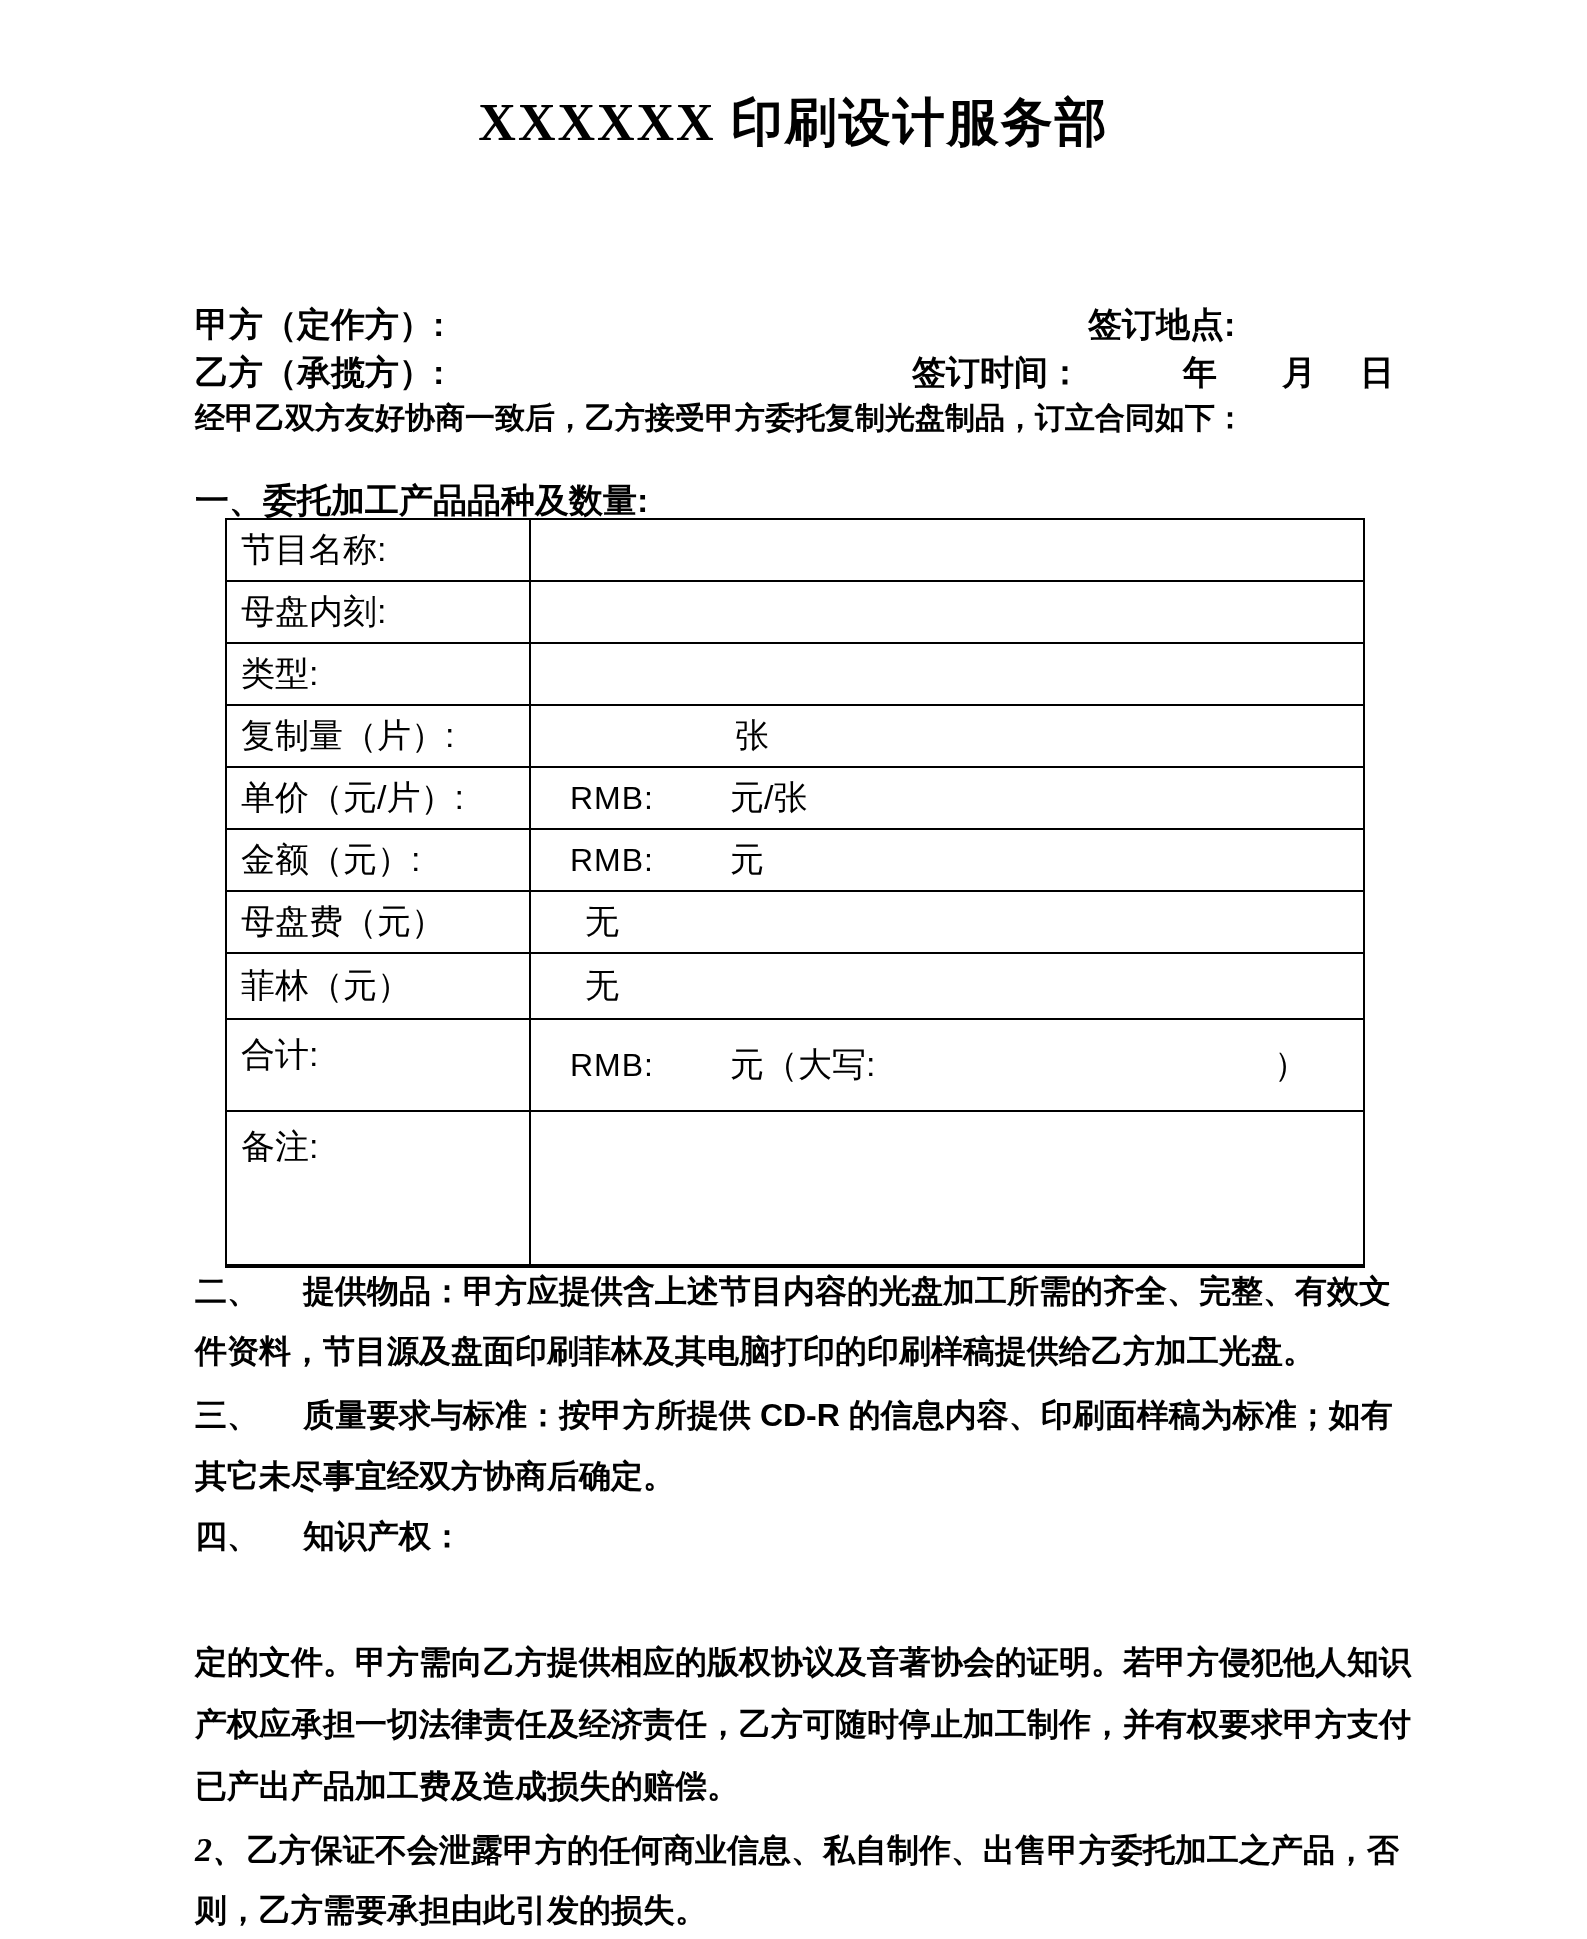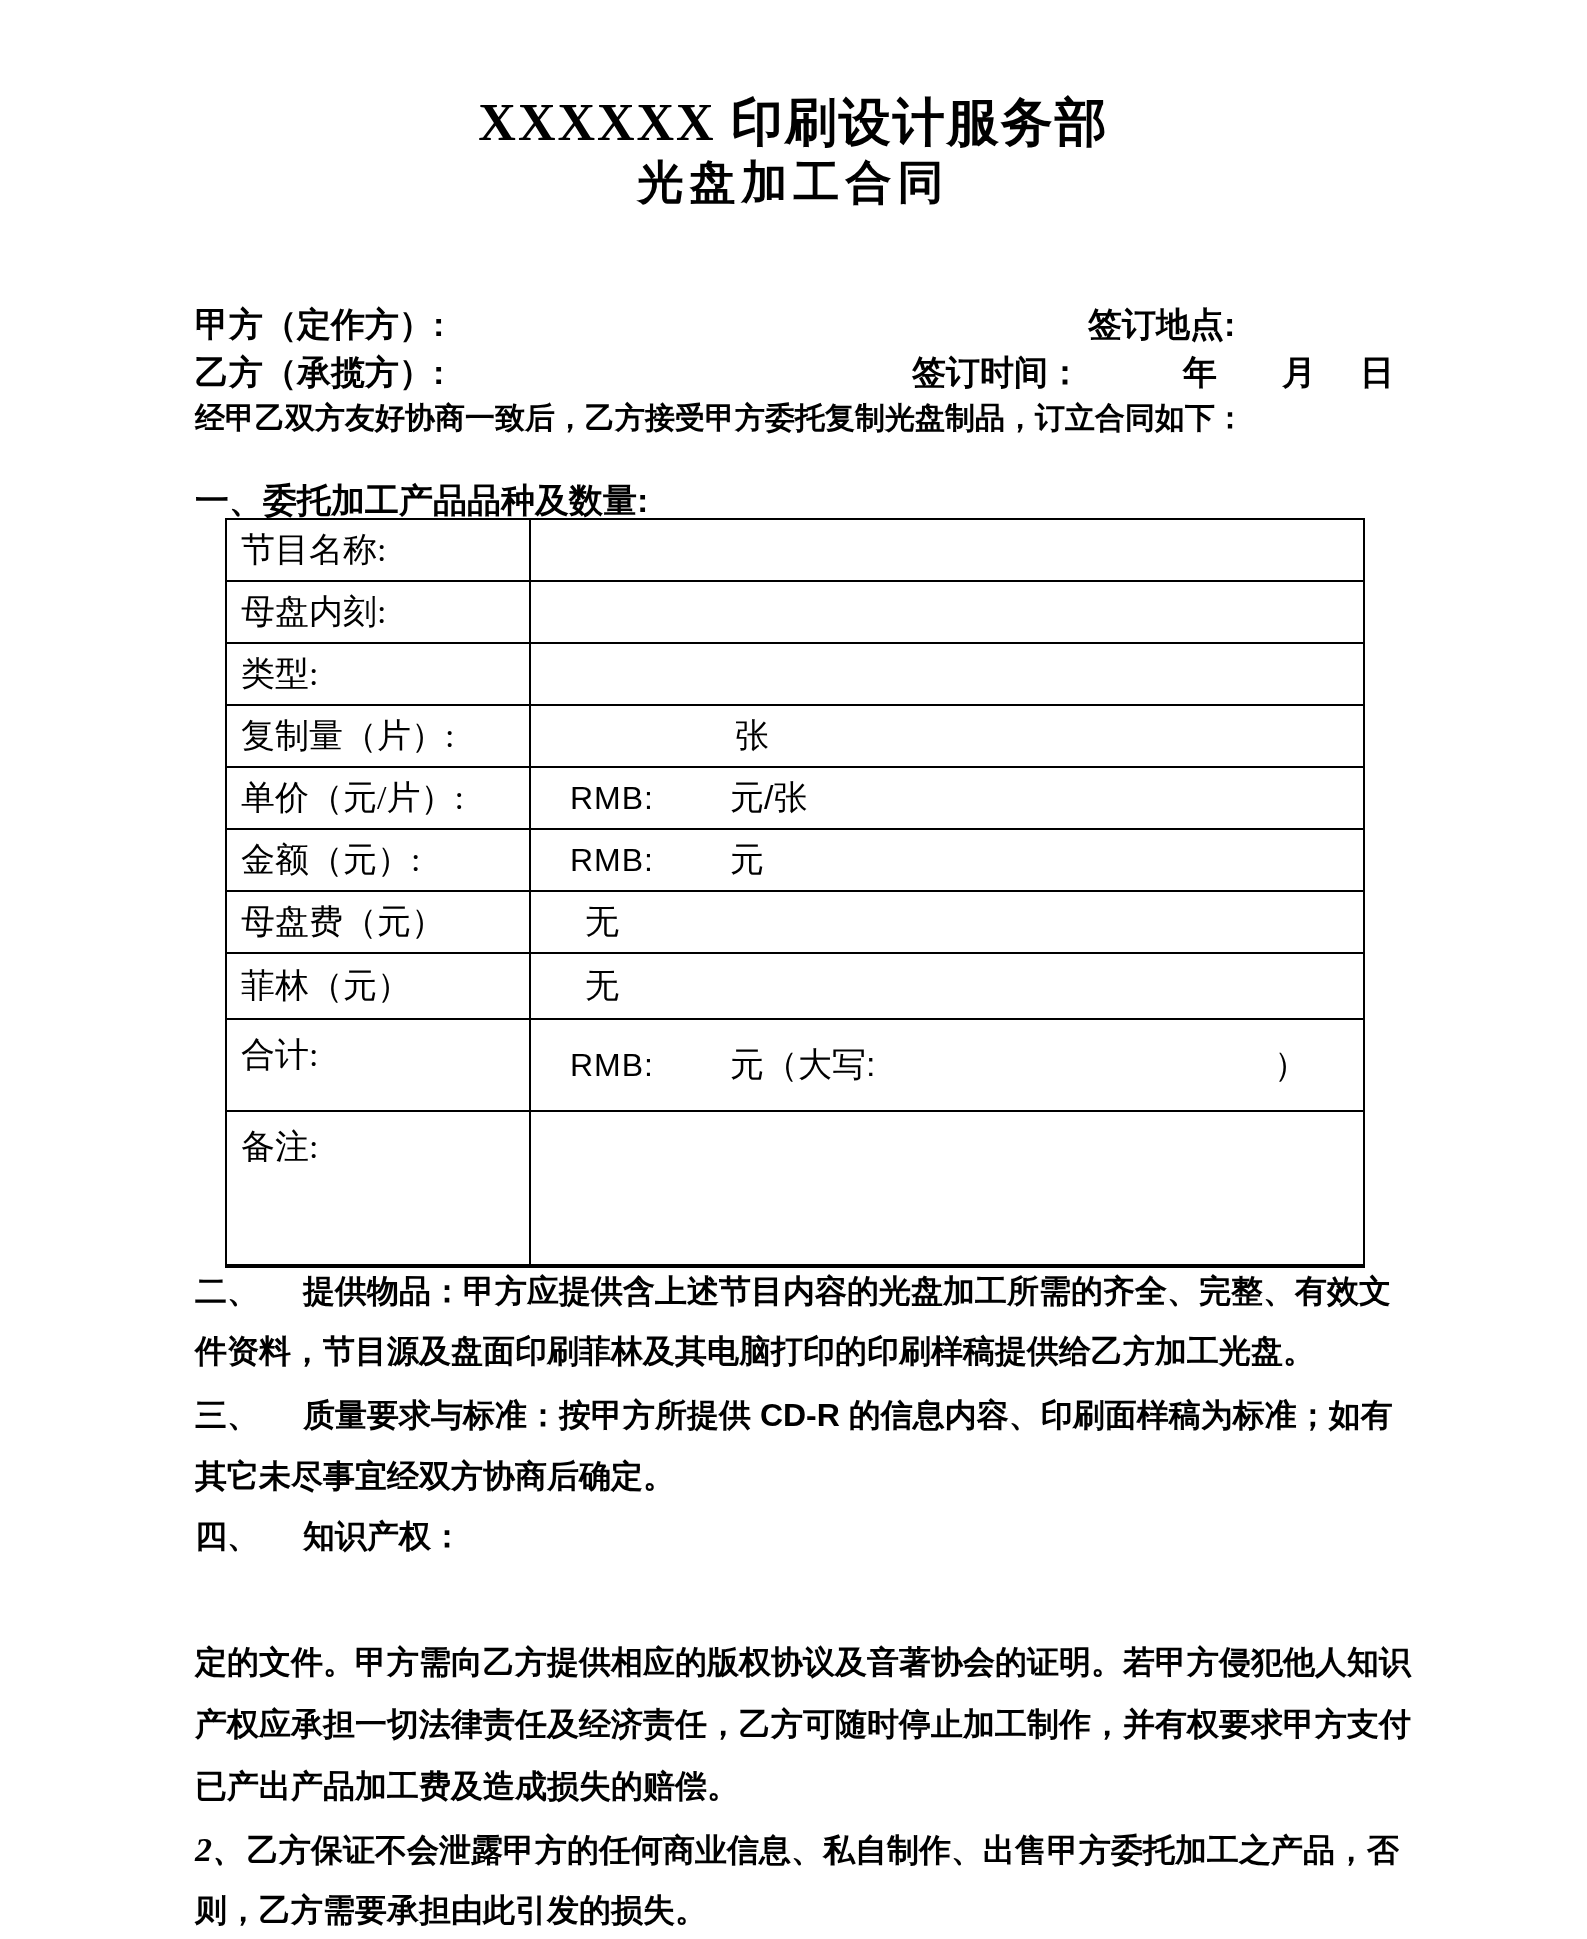--- a/index.html
+++ b/index.html
@@ -32,21 +32,21 @@
   .ptable{
     position:absolute;left:225px;top:518px;width:1136px;
     border:2px solid #000;
   }
   .trow{position:relative;height:60px;border-bottom:2px solid #000;}
   .trow:nth-child(9){height:64px;}
   .trow:nth-child(10){height:90px;}
   .trow:nth-child(11){height:92px;border-bottom:none;}
   .tlabel{
     position:absolute;left:14px;top:50%;transform:translateY(-50%);
-    font-size:34px;font-weight:500;white-space:nowrap;font-family:Liberation Serif, serif;
+    font-size:34px;font-weight:500;white-space:nowrap;
   }
   .trow:nth-child(10) .tlabel,.trow:nth-child(11) .tlabel{top:12px;transform:none;}
   .tval{
     position:absolute;top:50%;transform:translateY(-50%);
     font-size:34px;font-weight:500;white-space:nowrap;
   }
   .tval.rmb{font-size:32px;letter-spacing:1px;}
   .coldiv{position:absolute;top:0;bottom:0;left:302px;width:2px;background:#000;}
   
   .bline{position:absolute;left:195px;font-size:32px;font-weight:bold;white-space:nowrap;}
@@ -56,21 +56,20 @@
     font-family:"Liberation Serif","DejaVu Serif",serif;
     font-style:italic;font-weight:bold;font-size:34px;
   }
 </style>
 </head>
 <body>
 
 <div class="page">
 
   <div class="title1">XXXXXX 印刷设计服务部</div>
-  <div class="title2">光盘加工合同</div>
 
   <span class="hline" style="left:195px;top:302px;">甲方（定作方）:</span>
   <span class="hline" style="left:1088px;top:302px;">签订地点:</span>
 
   <span class="hline" style="left:195px;top:350px;">乙方（承揽方）:</span>
   <span class="hline" style="left:912px;top:350px;">签订时间：</span>
   <span class="hline" style="left:1183px;top:350px;">年</span>
   <span class="hline" style="left:1282px;top:350px;">月</span>
   <span class="hline" style="left:1360px;top:350px;">日</span>
 

